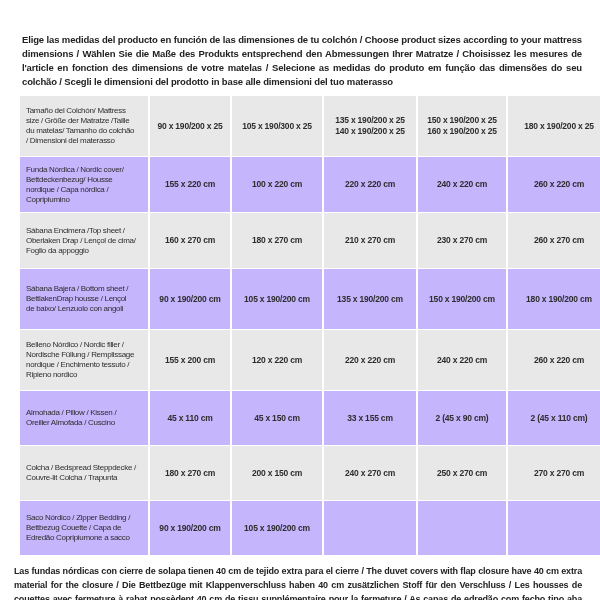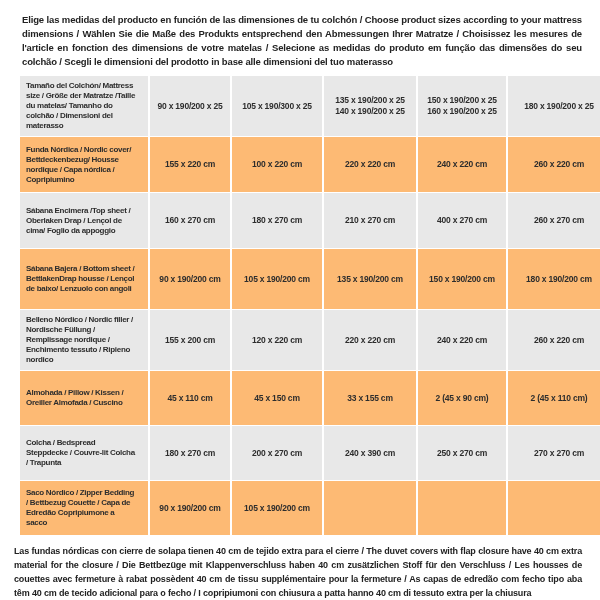--- a/index.html
+++ b/index.html
@@ -20,40 +20,41 @@
     background: #ffffff;
   }
   .intro {
     padding: 13px 18px 6px 22px;
     font-size: 9.5px;
     font-weight: bold;
     line-height: 14px;
     letter-spacing: -0.15px;
     text-align: justify;
     color: #222222;
+    margin-top: 20px;
   }
   table.tbl {
     margin-left: 18px;
     width: 580px;
     border-collapse: separate;
     border-spacing: 2px 1px;
     table-layout: fixed;
   }
   table.tbl td {
     vertical-align: middle;
-    background: #fdba74;
+    background: #c4b5fd;
   }
   table.tbl tr:nth-child(odd) td {
     background: #e8e8e8;
   }
   td.lbl {
     text-align: left;
     padding: 2px 12px 2px 6px;
     font-size: 8px;
-    font-weight: bold;
+    font-weight: normal;
     line-height: 10px;
     letter-spacing: -0.3px;
   }
   td.val {
     text-align: center;
     padding: 0 1px;
     font-size: 8.5px;
     font-weight: bold;
     line-height: 11px;
     letter-spacing: -0.2px;
@@ -110,21 +111,21 @@
         <td class="val">100 x 220 cm</td>
         <td class="val">220 x 220 cm</td>
         <td class="val">240 x 220 cm</td>
         <td class="val">260 x 220 cm</td>
       </tr>
       <tr>
         <td class="lbl">Sábana Encimera /Top sheet / Oberlaken Drap / Lençol de cima/ Foglio da appoggio</td>
         <td class="val">160 x 270 cm</td>
         <td class="val">180 x 270 cm</td>
         <td class="val">210 x 270 cm</td>
-        <td class="val">400 x 270 cm</td>
+        <td class="val">230 x 270 cm</td>
         <td class="val">260 x 270 cm</td>
       </tr>
       <tr>
         <td class="lbl">Sábana Bajera / Bottom sheet / BettlakenDrap housse / Lençol de baixo/ Lenzuolo con angoli</td>
         <td class="val">90 x 190/200 cm</td>
         <td class="val">105 x 190/200 cm</td>
         <td class="val">135 x 190/200 cm</td>
         <td class="val">150 x 190/200 cm</td>
         <td class="val">180 x 190/200 cm</td>
       </tr>
@@ -140,22 +141,22 @@
         <td class="lbl">Almohada / Pillow / Kissen / Oreiller Almofada / Cuscino</td>
         <td class="val">45 x 110 cm</td>
         <td class="val">45 x 150 cm</td>
         <td class="val">33 x 155 cm</td>
         <td class="val">2 (45 x 90 cm)</td>
         <td class="val">2 (45 x 110 cm)</td>
       </tr>
       <tr>
         <td class="lbl">Colcha / Bedspread Steppdecke / Couvre-lit Colcha / Trapunta</td>
         <td class="val">180 x 270 cm</td>
-        <td class="val">200 x 270 cm</td>
-        <td class="val">240 x 390 cm</td>
+        <td class="val">200 x 150 cm</td>
+        <td class="val">240 x 270 cm</td>
         <td class="val">250 x 270 cm</td>
         <td class="val">270 x 270 cm</td>
       </tr>
       <tr>
         <td class="lbl">Saco Nórdico / Zipper Bedding / Bettbezug Couette / Capa de Edredão Copripiumone a sacco</td>
         <td class="val">90 x 190/200 cm</td>
         <td class="val">105 x 190/200 cm</td>
         <td class="val"></td>
         <td class="val"></td>
         <td class="val"></td>

